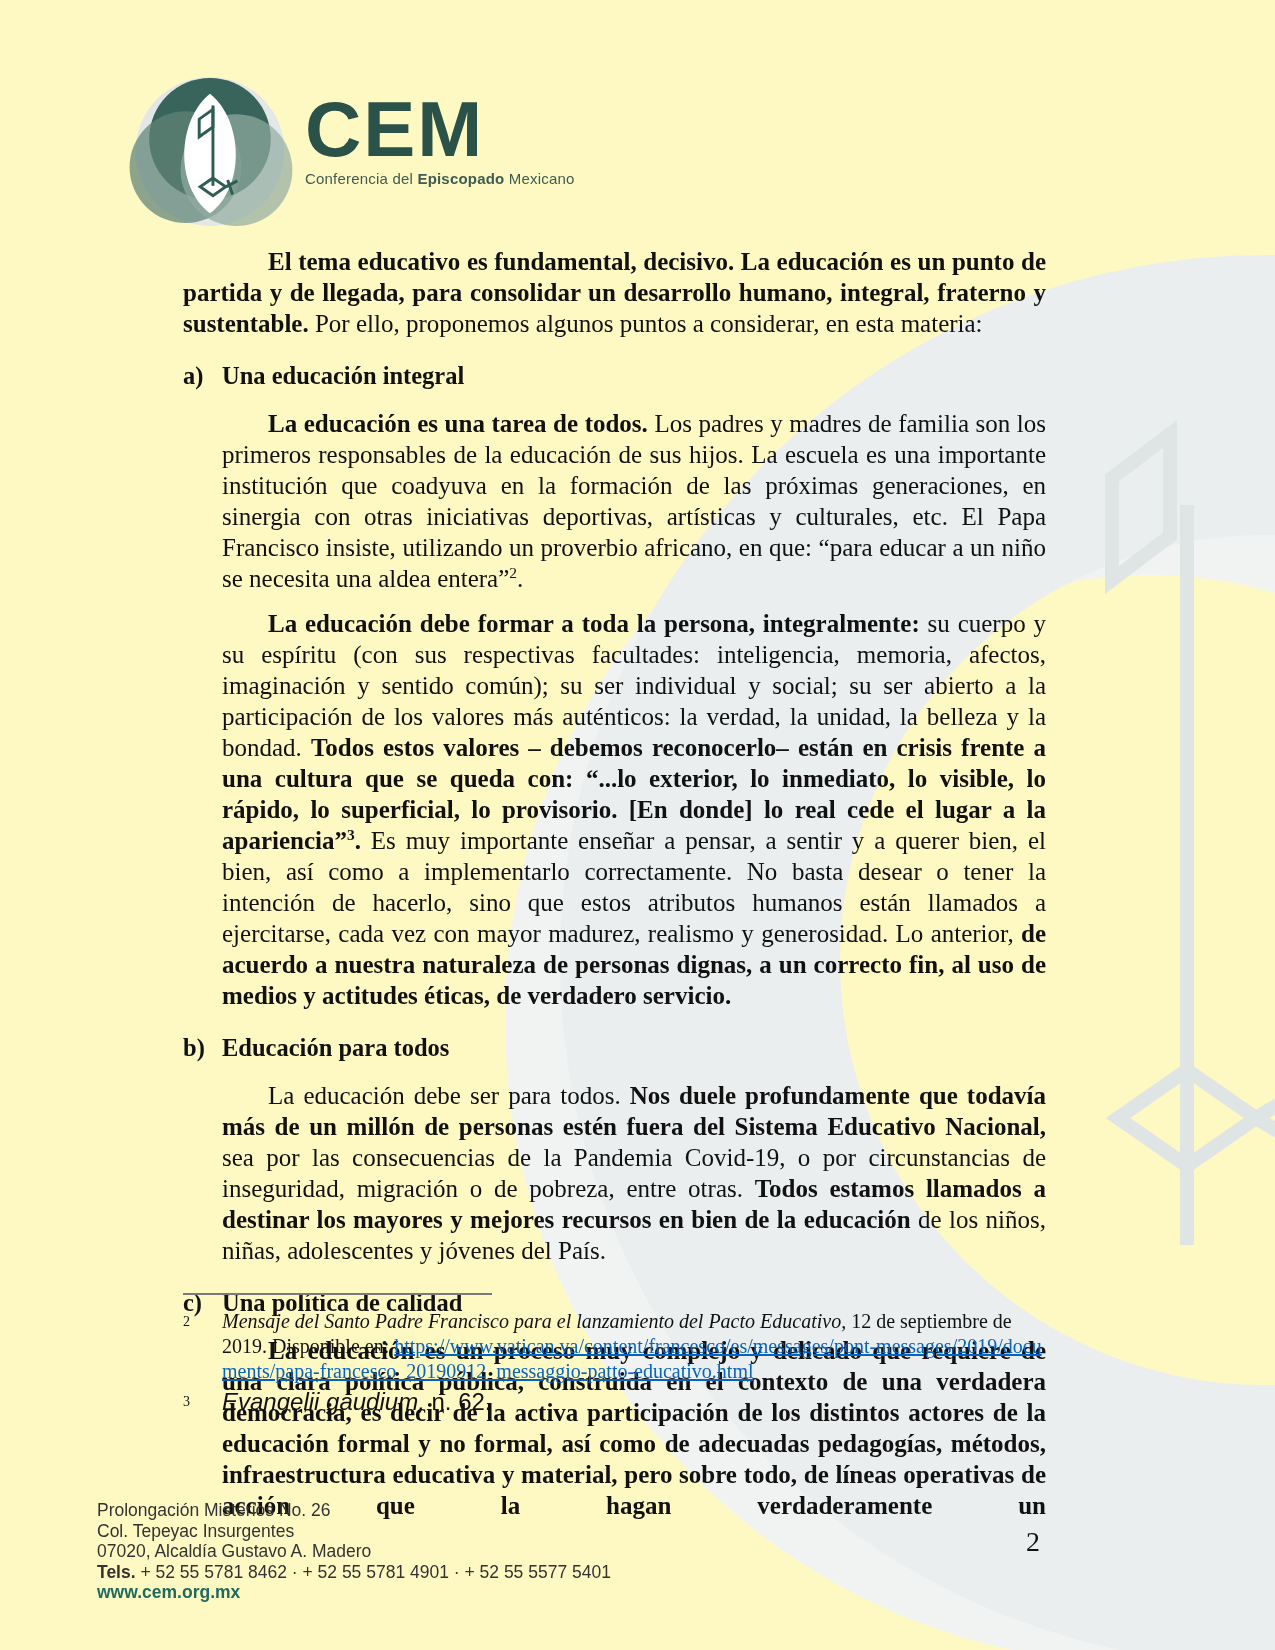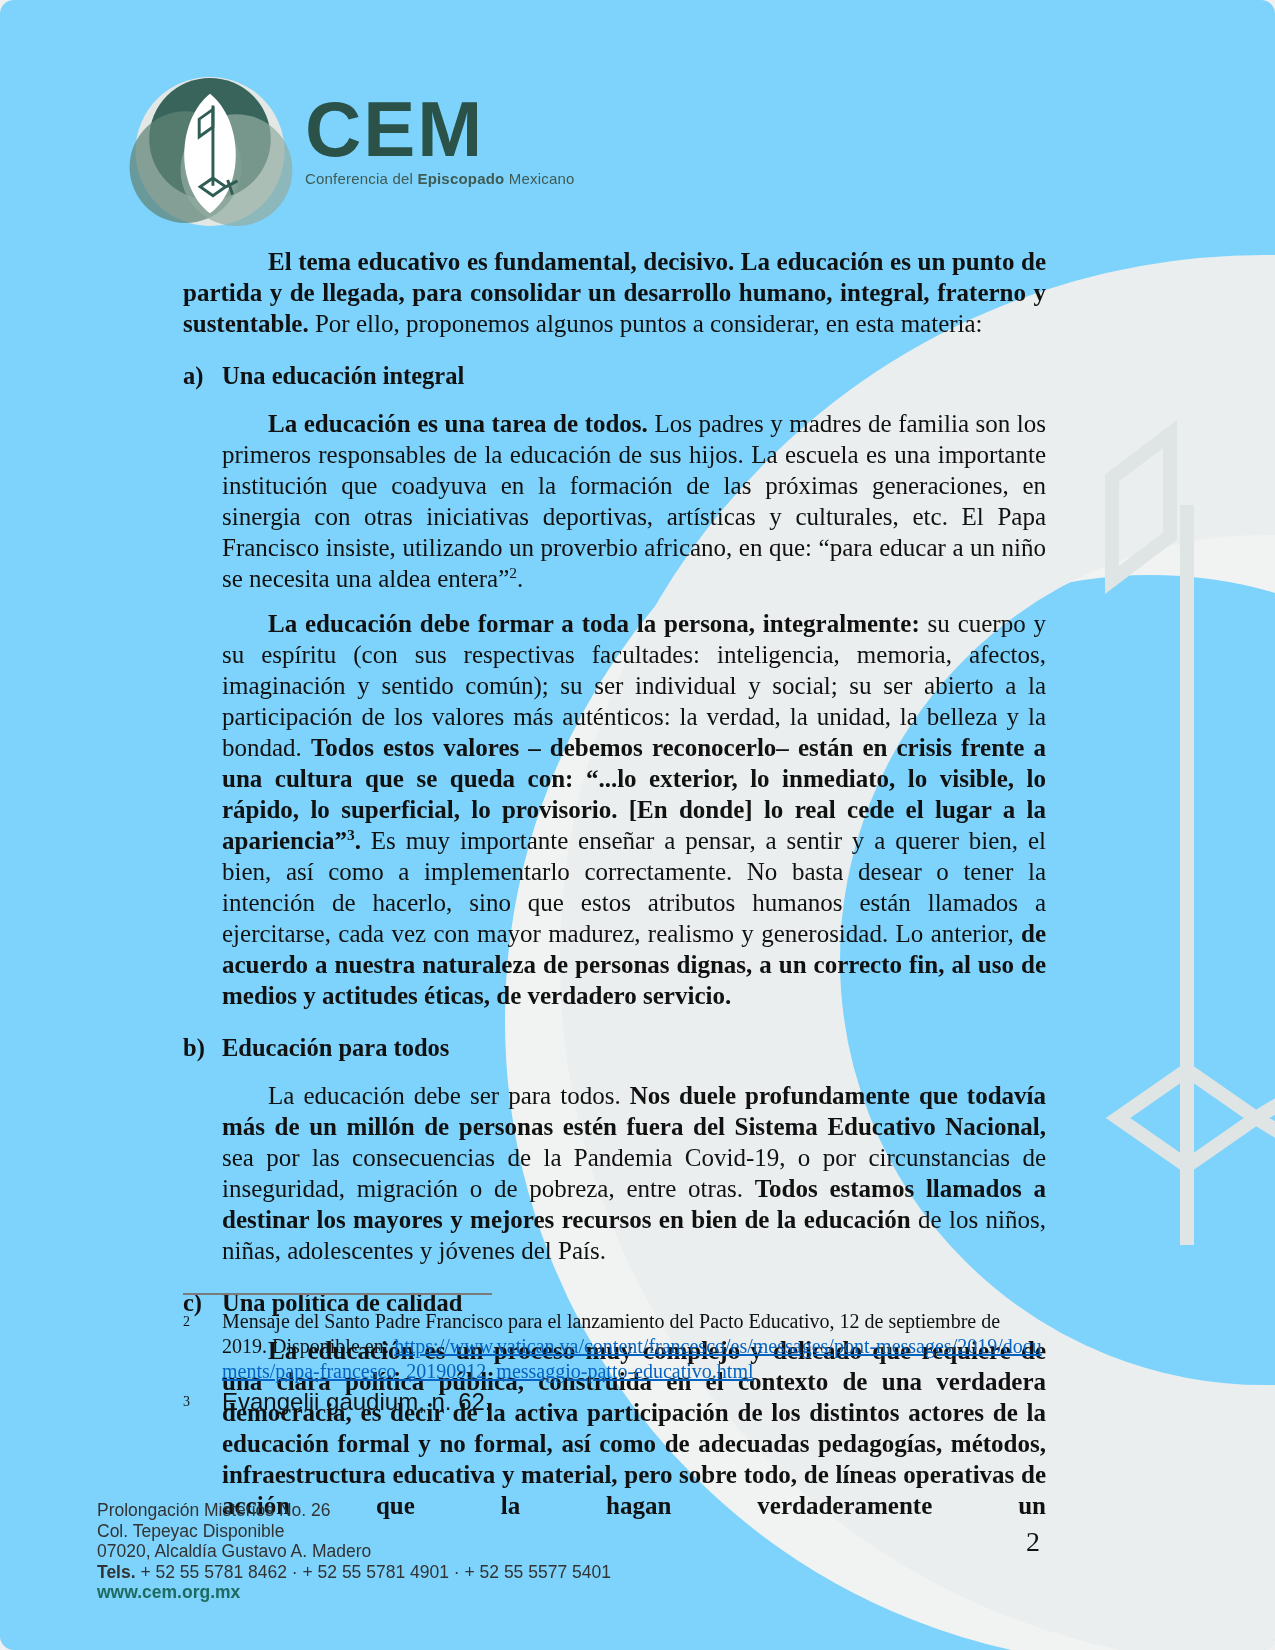--- a/index.html
+++ b/index.html
@@ -1,17 +1,17 @@
 <!DOCTYPE html>
 <html><head>
 <meta charset="utf-8">
 <style>
   html,body{margin:0;padding:0;background:#f0f0f0;}
-  .page{position:relative;width:1275px;height:1650px;margin:0 auto;background:#7dd3fc;overflow:hidden;
-        font-family:"Liberation Serif",serif;color:#111;border-radius:14px;}
+  .page{position:relative;width:1275px;height:1650px;margin:0 auto;background:#fef9c3;overflow:hidden;
+        font-family:"Liberation Serif",serif;color:#111;}
   .watermark{position:absolute;left:0;top:0;width:1275px;height:1650px;z-index:0;pointer-events:none;}
   .content{position:relative;z-index:1;}
 
   
   .letterhead{position:absolute;left:125px;top:76px;display:flex;align-items:flex-start;}
   .logo-mark{width:170px;height:152px;flex:0 0 auto;}
   .brand{margin-left:10px;padding-top:14px;}
   .brand-acronym{font-family:"Liberation Sans",sans-serif;font-weight:bold;font-size:78px;line-height:1.0;
                  color:#2A5248;letter-spacing:2px;}
   .brand-subtitle{font-family:"Liberation Sans",sans-serif;font-size:15px;line-height:1.15;color:#3F5B54;
@@ -23,21 +23,21 @@
   p.intro{text-indent:85px;}
   .section{margin:0;}
   .section-head{display:flex;font-weight:bold;font-size:24.5px;line-height:31px;margin:21px 0 17px 0;}
   .section-label{flex:0 0 39px;}
   .section p.body{margin-left:39px;text-indent:46px;}
   p.jl{text-align-last:justify;}
   sup{font-size:0.62em;line-height:0;vertical-align:super;}
 
   
   .rb{font-weight:bold;}
-  .ri{}
+  .ri{font-style:italic;}
   .rsans{font-family:"Liberation Sans",sans-serif;font-size:24px;}
   a.rlink{color:#0563C1;text-decoration:underline;word-break:break-all;}
 
   
   .footnotes{position:absolute;left:183px;top:1293px;width:863px;}
   .fn-rule{width:309px;height:0;border:none;border-top:2.5px solid #7a7a7a;margin:0 0 14px 0;}
   .fn{display:flex;font-size:20px;line-height:25px;margin-bottom:5px;}
   .fn-marker{flex:0 0 39px;font-size:14px;padding-top:0px;}
   .fn-body{flex:1;text-align:left;}
 
@@ -127,21 +127,21 @@
         <span class="fn-body"><span class="ri">Mensaje del Santo Padre Francisco para el lanzamiento del Pacto Educativo,</span><span> 12 de septiembre de 2019. Disponible en: </span><a class="rlink" href="#">https://www.vatican.va/content/francesco/es/messages/pont-messages/2019/documents/papa-francesco_20190912_messaggio-patto-educativo.html</a></span>
       </div>
       <div class="fn">
         <span class="fn-marker">3</span>
         <span class="fn-body"><span class="ri rsans">Evangelii gaudium,</span><span class="rsans"> n. 62.</span></span>
       </div>
     </div>
 
     <footer class="page-footer">
       <div>Prolongación Misterios No. 26</div>
-      <div>Col. Tepeyac Disponible</div>
+      <div>Col. Tepeyac Insurgentes</div>
       <div>07020, Alcaldía Gustavo A. Madero</div>
       <div><span class="footer-tels-label">Tels.</span><span> + 52 55 5781 8462 · + 52 55 5781 4901 · + 52 55 5577 5401</span></div>
       <div class="footer-website">www.cem.org.mx</div>
     </footer>
 
     <div class="page-number">2</div>
 
   </div>
 </div>
 

